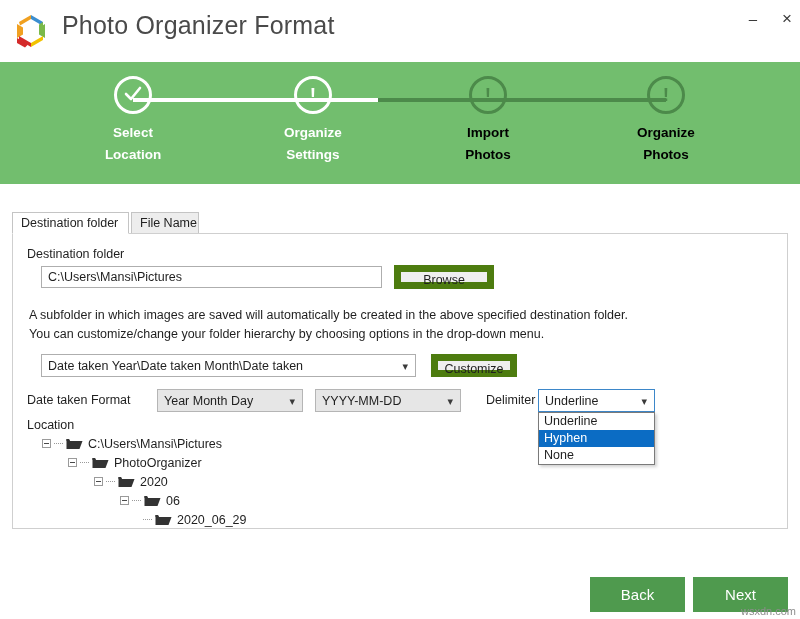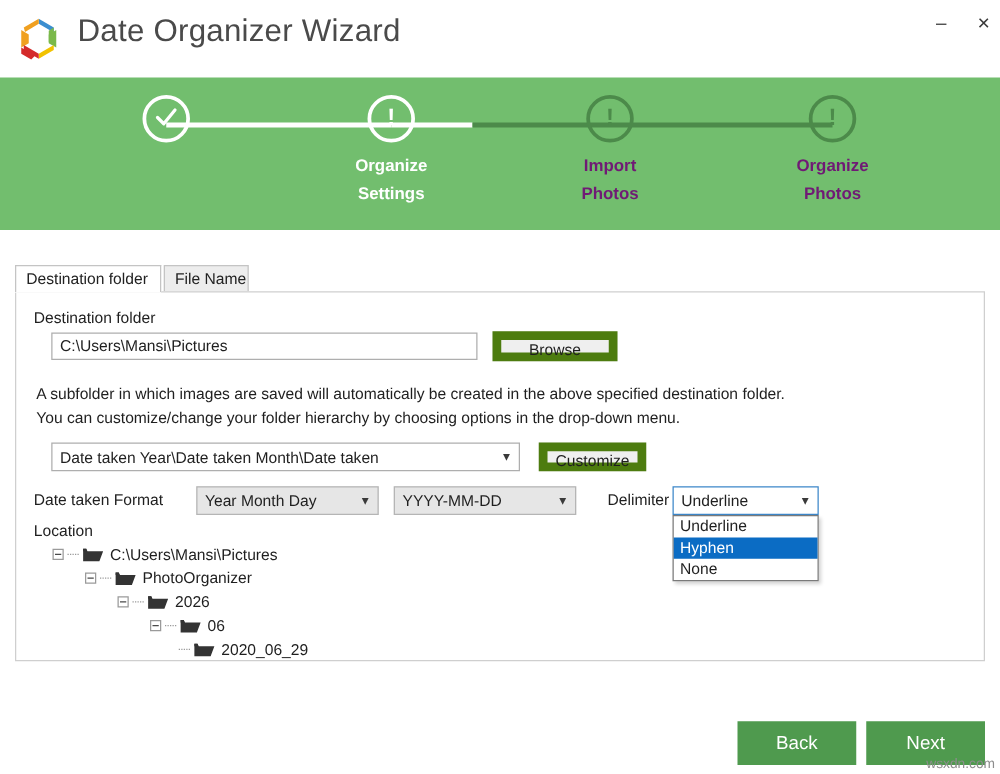--- a/index.html
+++ b/index.html
@@ -87,21 +87,21 @@
     color: #ffffff;
   }
   .step.inactive .glyph { color: #4c8a4a; }
   .step .label {
     margin-top: 8px;
     font-size: 13.5px;
     color: #ffffff;
     line-height: 22px;
     font-weight: bold;
   }
-  .step.inactive .label { color: #701a75; }
+  .step.inactive .label { color: #000000; }
   .check-svg { display:block; margin: 4px auto 0; }
 
   
   .tabstrip {
     position: absolute;
     left: 12px; top: 212px;
     width: 776px; height: 22px;
   }
   .tab {
     position: absolute;
@@ -283,36 +283,40 @@
         <path d="M7 10 L7 24 L11 21.5 L11 12.5 Z" fill="#3b8ed0" opacity="0"></path>
         <path d="M5 12 L11 15.5 L11 22.5 L5 26 Z" fill="#f0a020"></path>
         <path d="M33 12 L33 26 L27 22.5 L27 15.5 Z" fill="#7ab94a"></path>
         <path d="M5 26 L16 32.5 L13 35.5 L5 31 Z" fill="#d42a2a"></path>
         <path d="M19 35 L31 28 L31 24 L19 31 Z" fill="#f2c200"></path>
         <path d="M7 24 L19 31 L19 35 L7 28 Z" fill="#d42a2a"></path>
         <circle cx="19" cy="19" r="5.5" fill="#ffffff"></circle>
       </g>
     </svg>
   </span>
-  <div class="app-title">Date Organizer Wizard</div>
+  <div class="app-title">Photo Organizer Format</div>
   <div class="winbtn min">–</div>
   <div class="winbtn close">×</div>
 </div>
 
 <div class="stepper">
   <div class="step-line done" style="left:133px; width:180px;"></div>
   <div class="step-line done" style="left:313px; width:65px;"></div>
   <div class="step-line todo" style="left:378px; width:110px;"></div>
   <div class="step-line todo" style="left:488px; width:178px;"></div>
 
   <div class="step" style="left:53px;">
     <div class="circle">
       <svg class="check-svg" width="22" height="22" viewBox="0 0 22 22">
         <path d="M4 11 L9 16 L18 5" stroke="#ffffff" stroke-width="2.6" fill="none" stroke-linecap="round" stroke-linejoin="round"></path>
       </svg>
+    </div>
+    <div class="label">
+      <span>Select</span><br>
+      <span>Location</span>
     </div>
   </div>
 
   <div class="step" style="left:233px;">
     <div class="circle">
       <div class="glyph">!</div>
     </div>
     <div class="label">
       <span>Organize</span><br>
       <span>Settings</span>
@@ -401,21 +405,21 @@
   <div class="tnode" style="left:46px; top:19px;">
     <span class="exp"></span><span class="dash"></span><svg class="fldr" width="17" height="13" viewBox="0 0 17 13">
         <path d="M0.5 2 L0.5 12 L13.5 12 L16.5 4 L4 4 L3 2 Z" fill="#333333"></path>
         <path d="M0.5 2 L0.5 4 L3.6 4 L3 2 Z" fill="#333333"></path>
       </svg><span class="tlabel">PhotoOrganizer</span>
   </div>
   <div class="tnode" style="left:72px; top:38px;">
     <span class="exp"></span><span class="dash"></span><svg class="fldr" width="17" height="13" viewBox="0 0 17 13">
         <path d="M0.5 2 L0.5 12 L13.5 12 L16.5 4 L4 4 L3 2 Z" fill="#333333"></path>
         <path d="M0.5 2 L0.5 4 L3.6 4 L3 2 Z" fill="#333333"></path>
-      </svg><span class="tlabel">2026</span>
+      </svg><span class="tlabel">2020</span>
   </div>
   <div class="tnode" style="left:98px; top:57px;">
     <span class="exp"></span><span class="dash"></span><svg class="fldr" width="17" height="13" viewBox="0 0 17 13">
         <path d="M0.5 2 L0.5 12 L13.5 12 L16.5 4 L4 4 L3 2 Z" fill="#333333"></path>
         <path d="M0.5 2 L0.5 4 L3.6 4 L3 2 Z" fill="#333333"></path>
       </svg><span class="tlabel">06</span>
   </div>
   <div class="tnode" style="left:108px; top:76px;">
     <span class="spacer"></span><span class="dash"></span><svg class="fldr" width="17" height="13" viewBox="0 0 17 13">
         <path d="M0.5 2 L0.5 12 L13.5 12 L16.5 4 L4 4 L3 2 Z" fill="#333333"></path>

